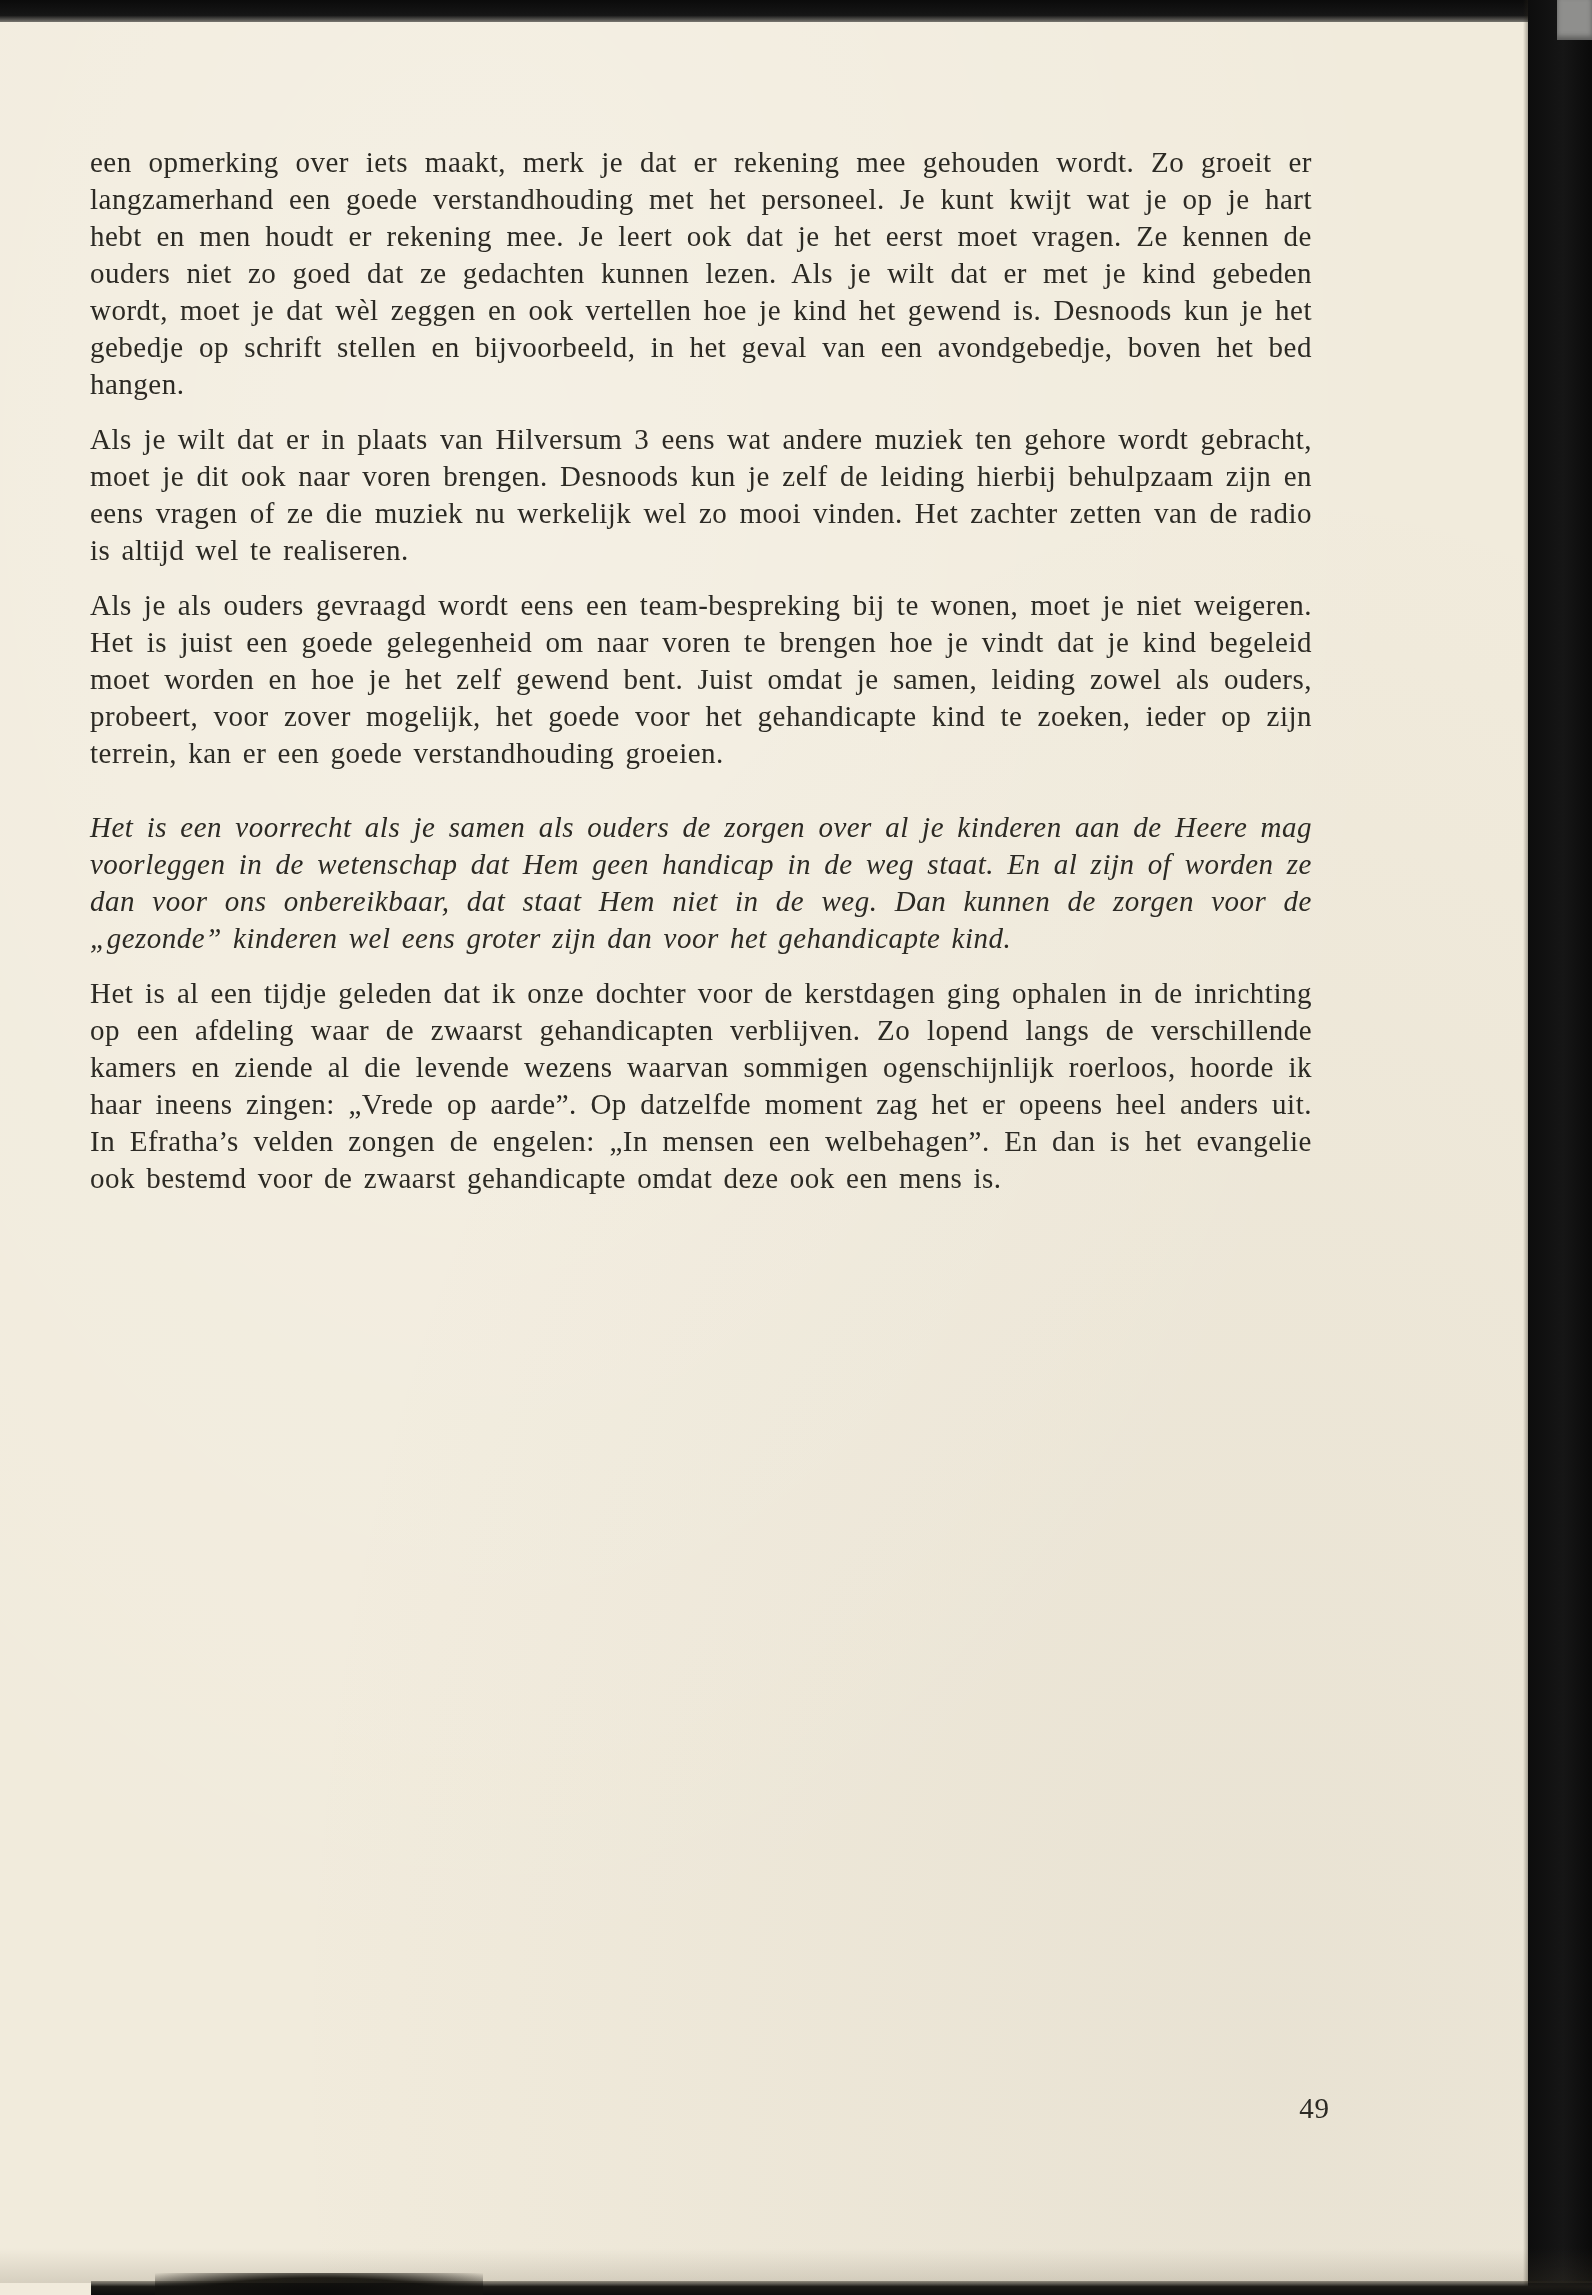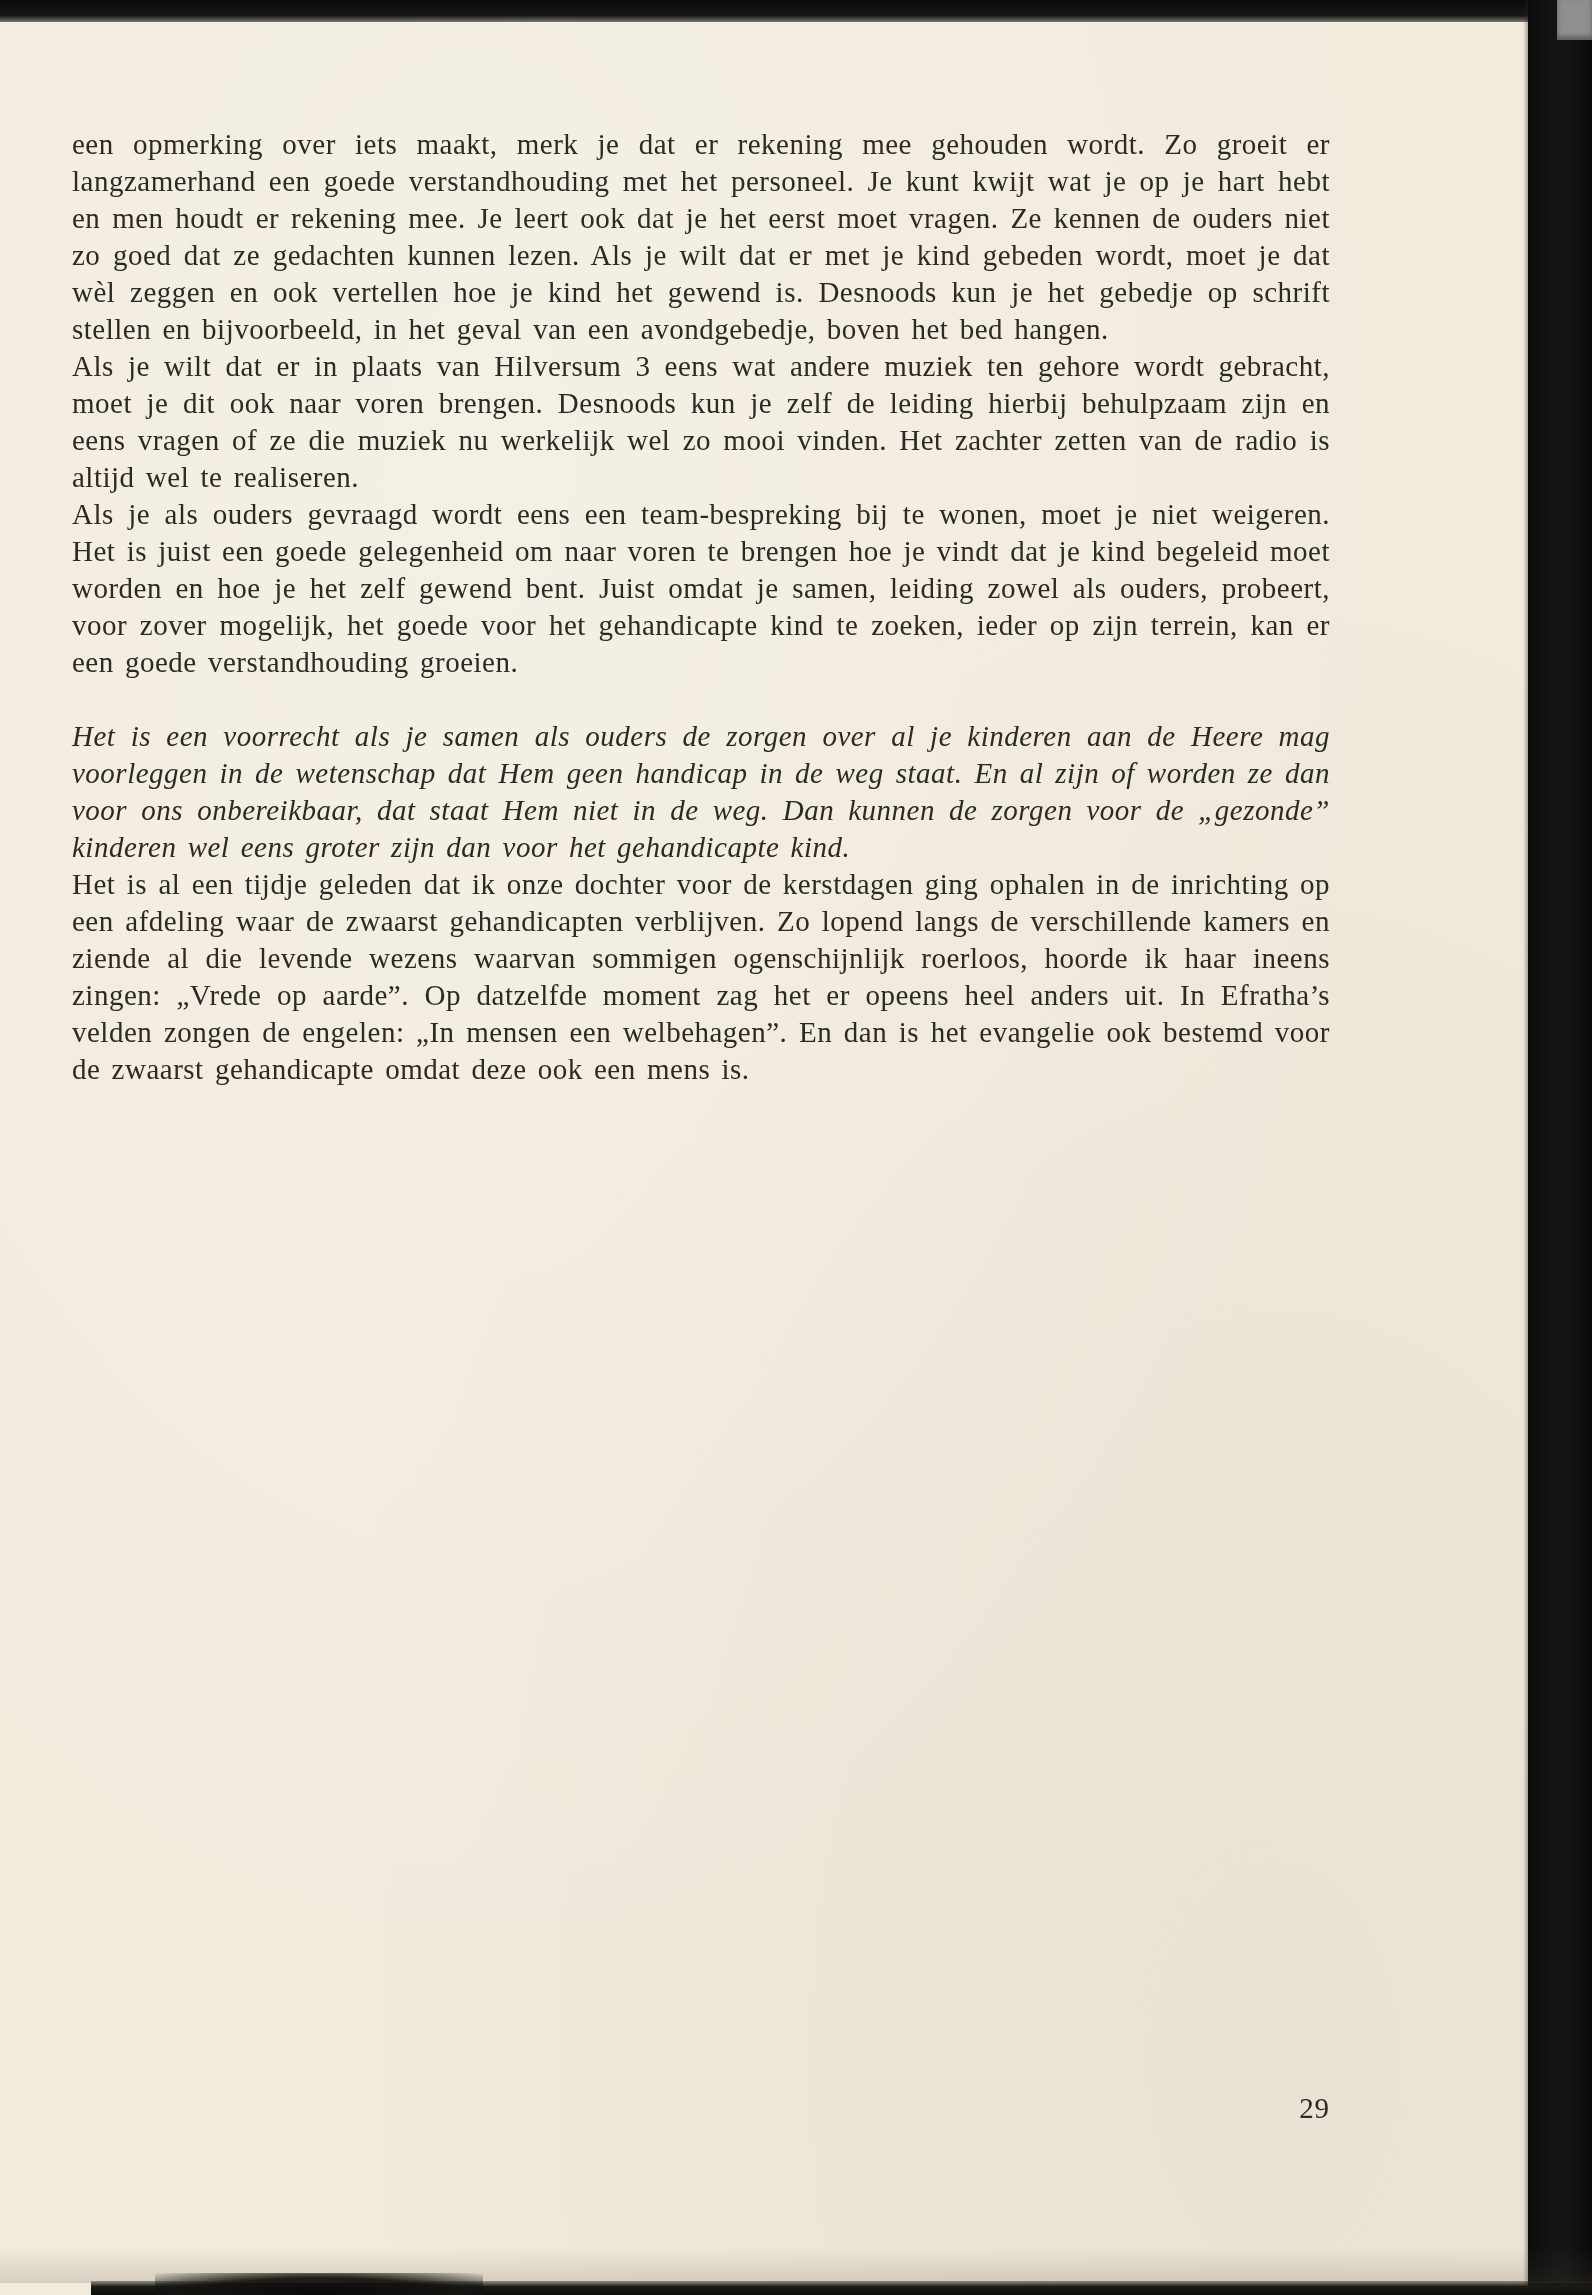--- a/index.html
+++ b/index.html
@@ -59,21 +59,21 @@
     position:absolute;
     left:72px;top:126px;width:1258px;
     color:var(--ink);
     font-size:29px;
     line-height:37px;
     letter-spacing:0.5px;
     word-spacing:3.5px;
     text-align:justify;
   }
   .text-block p{
-    margin:0;
+    margin:18px;
     padding:0;
   }
   .text-block p.gap-before{
     margin-top:37px;
     font-style:italic;
   }
   .page-number{
     position:absolute;
     left:72px;top:2092px;width:1258px;
     text-align:right;
@@ -95,16 +95,16 @@
   <div class="edge-bottom-shadow"></div>
 
   <div class="text-block">
     <p>een opmerking over iets maakt, merk je dat er rekening mee gehouden wordt. Zo groeit er langzamerhand een goede verstandhouding met het personeel. Je kunt kwijt wat je op je hart hebt en men houdt er rekening mee. Je leert ook dat je het eerst moet vragen. Ze kennen de ouders niet zo goed dat ze gedachten kunnen lezen. Als je wilt dat er met je kind gebeden wordt, moet je dat wèl zeggen en ook vertellen hoe je kind het gewend is. Desnoods kun je het gebedje op schrift stellen en bijvoorbeeld, in het geval van een avondgebedje, boven het bed hangen.</p>
     <p>Als je wilt dat er in plaats van Hilversum 3 eens wat andere muziek ten gehore wordt gebracht, moet je dit ook naar voren brengen. Desnoods kun je zelf de leiding hierbij behulpzaam zijn en eens vragen of ze die muziek nu werkelijk wel zo mooi vinden. Het zachter zetten van de radio is altijd wel te realiseren.</p>
     <p>Als je als ouders gevraagd wordt eens een team-bespreking bij te wonen, moet je niet weigeren. Het is juist een goede gelegenheid om naar voren te brengen hoe je vindt dat je kind begeleid moet worden en hoe je het zelf gewend bent. Juist omdat je samen, leiding zowel als ouders, probeert, voor zover mogelijk, het goede voor het gehandicapte kind te zoeken, ieder op zijn terrein, kan er een goede verstandhouding groeien.</p>
     <p class="gap-before">Het is een voorrecht als je samen als ouders de zorgen over al je kinderen aan de Heere mag voorleggen in de wetenschap dat Hem geen handicap in de weg staat. En al zijn of worden ze dan voor ons onbereikbaar, dat staat Hem niet in de weg. Dan kunnen de zorgen voor de „gezonde” kinderen wel eens groter zijn dan voor het gehandicapte kind.</p>
     <p>Het is al een tijdje geleden dat ik onze dochter voor de kerstdagen ging ophalen in de inrichting op een afdeling waar de zwaarst gehandicapten verblijven. Zo lopend langs de verschillende kamers en ziende al die levende wezens waarvan sommigen ogenschijnlijk roerloos, hoorde ik haar ineens zingen: „Vrede op aarde”. Op datzelfde moment zag het er opeens heel anders uit. In Efratha’s velden zongen de engelen: „In mensen een welbehagen”. En dan is het evangelie ook bestemd voor de zwaarst gehandicapte omdat deze ook een mens is.</p>
   </div>
 
-  <div class="page-number">29</div>
+  <div class="page-number">49</div>
 
 </div>
 
 
 </body></html>

